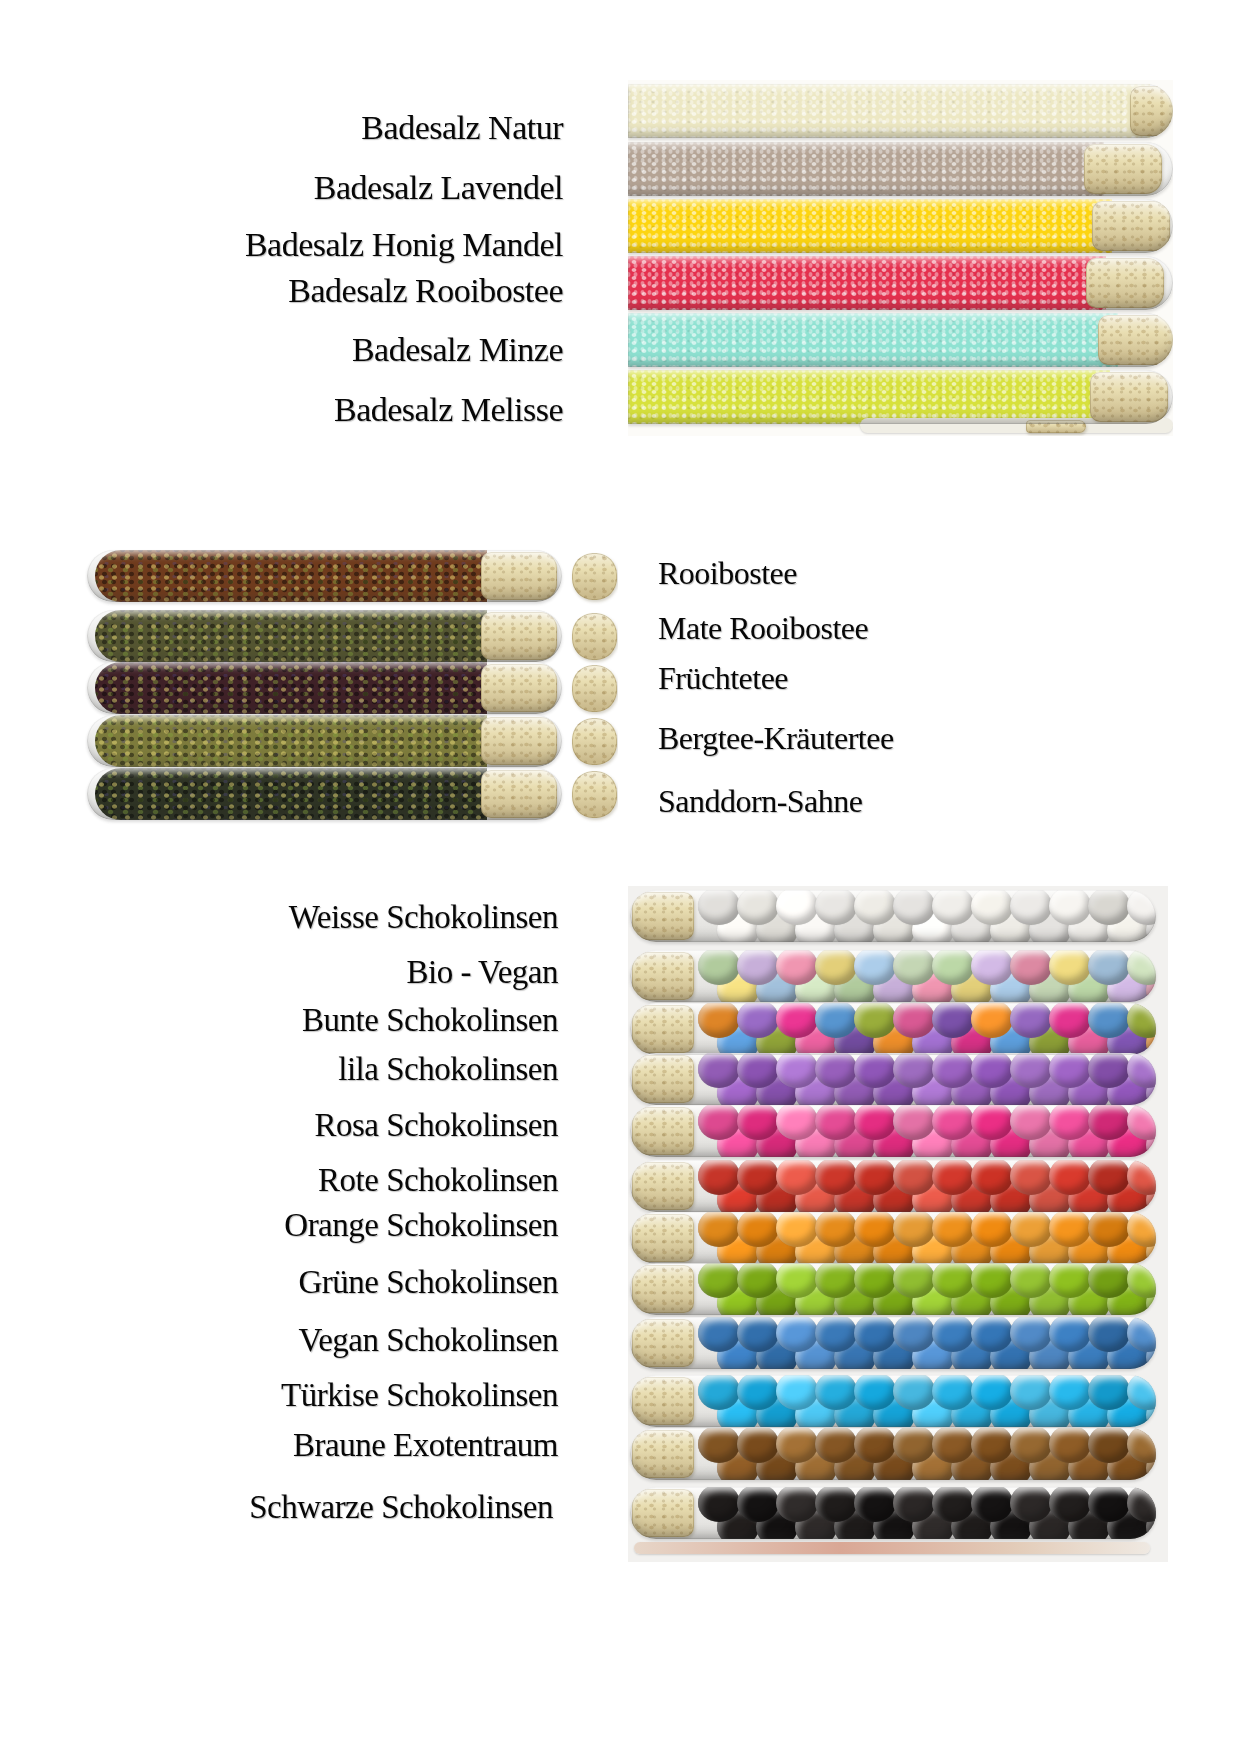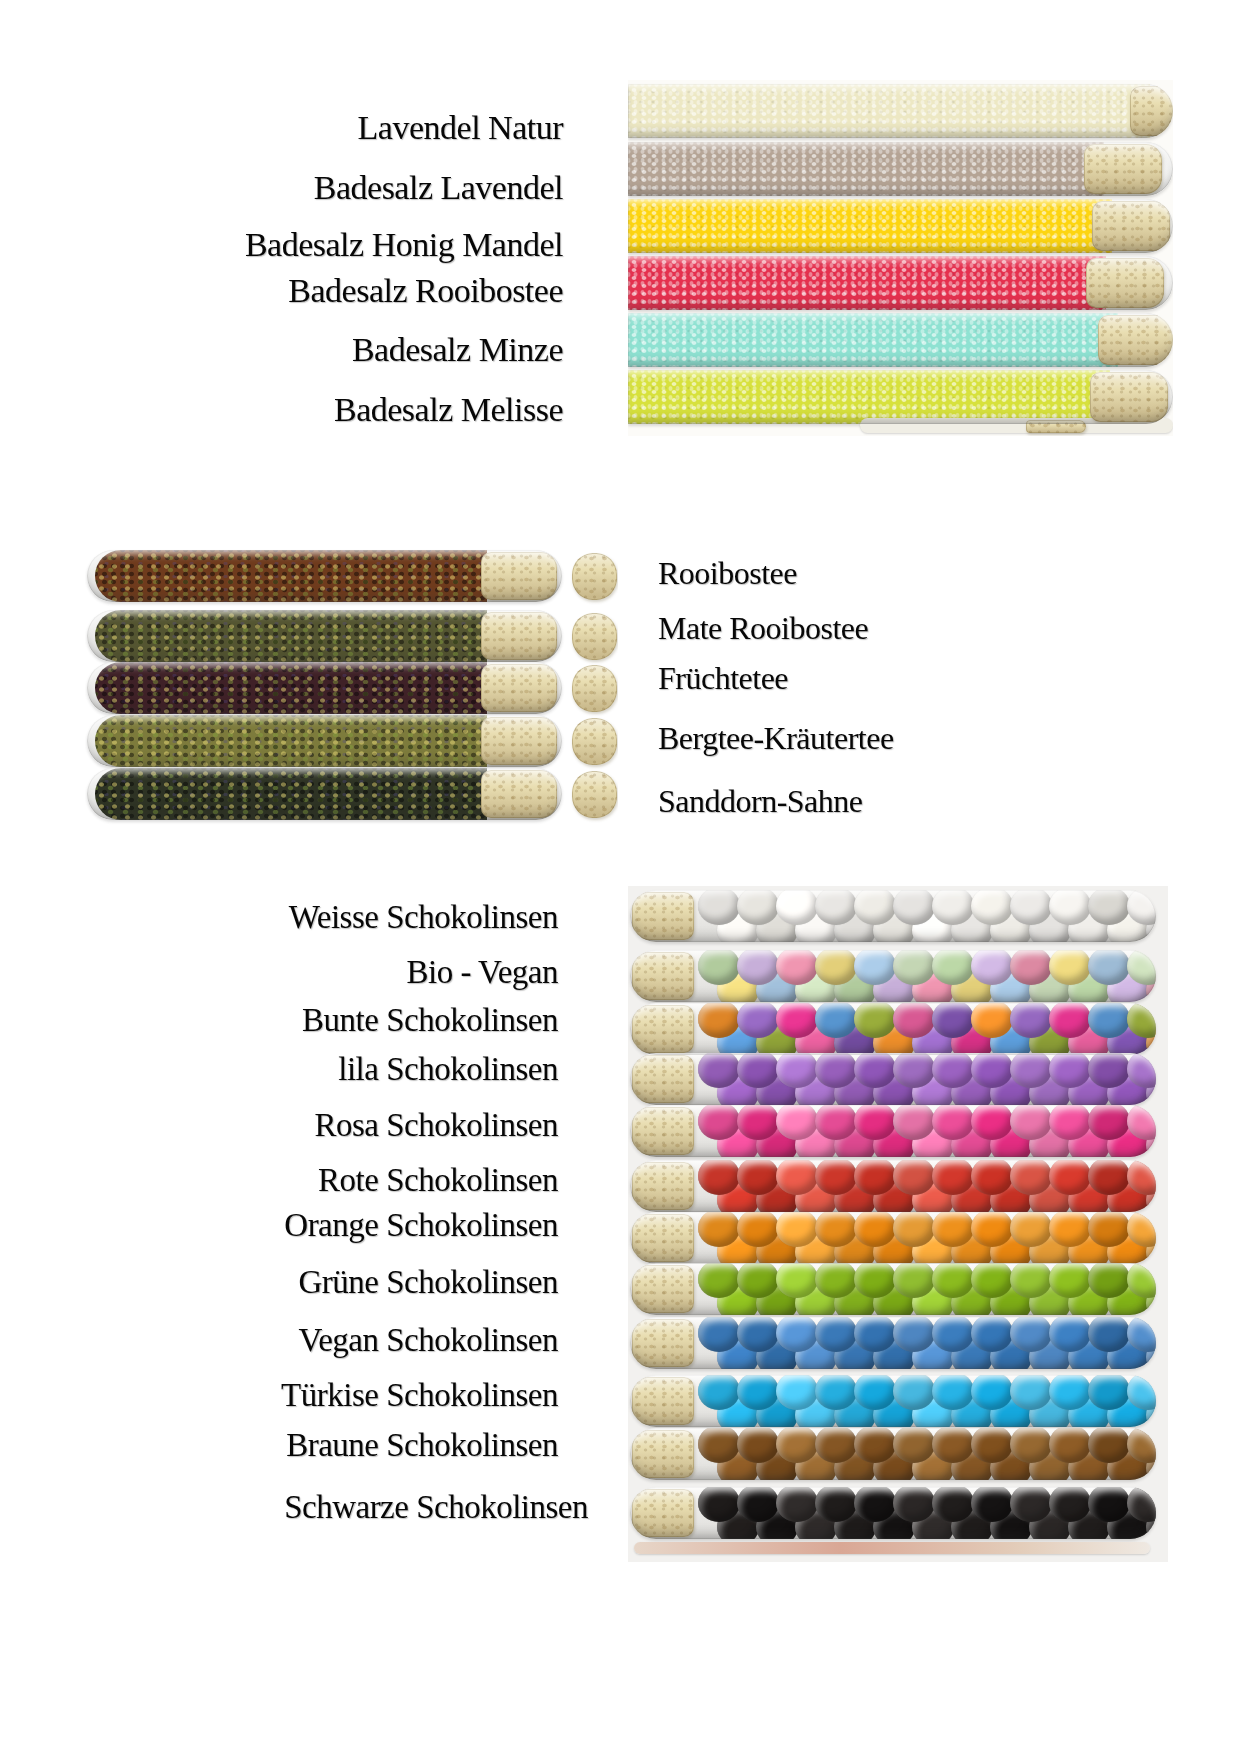--- a/index.html
+++ b/index.html
@@ -43,21 +43,21 @@
   .dot{position:absolute;width:42px;height:38px;border-radius:50%;
       box-shadow:inset -4px -6px 7px rgba(0,0,0,.27), inset 4px 5px 6px rgba(255,255,255,.4), 0 0 1px rgba(0,0,0,.2);}
   .sliver{position:absolute;box-shadow:0 1px 2px rgba(60,60,60,.2);}
 </style>
 </head>
 <body>
 
 <main class="page">
   <section>
     <div id="labels-badesalz">
-        <div class="label" style="top: 108px; font-size: 34px; right: 677px;">Lavendel Natur</div>
+        <div class="label" style="top: 108px; font-size: 34px; right: 677px;">Badesalz Natur</div>
         <div class="label" style="top: 168px; font-size: 34px; right: 677px;">Badesalz Lavendel</div>
         <div class="label" style="top: 225px; font-size: 34px; right: 677px;">Badesalz Honig Mandel</div>
         <div class="label" style="top: 271px; font-size: 34px; right: 677px;">Badesalz Rooibostee</div>
         <div class="label" style="top: 330px; font-size: 34px; right: 677px;">Badesalz Minze</div>
         <div class="label" style="top: 390px; font-size: 34px; right: 677px;">Badesalz Melisse</div>
       </div>
     <figure class="photo" id="photo-badesalz">
         <div class="tube salt-tube" style="left: 0px; top: 4px; width: 545px; height: 54px;">
           <div class="fill saltfill" style="left: 0px; width: 522px; background-color: rgb(237, 232, 196);"></div>
           <div class="cork cork-right" style="left: 502px;"></div>
@@ -127,22 +127,22 @@
         <div class="label" style="top: 898px; font-size: 33px; right: 682px;">Weisse Schokolinsen</div>
         <div class="label" style="top: 953px; font-size: 33px; right: 682px;">Bio - Vegan</div>
         <div class="label" style="top: 1001px; font-size: 33px; right: 682px;">Bunte Schokolinsen</div>
         <div class="label" style="top: 1050px; font-size: 33px; right: 682px;">lila Schokolinsen</div>
         <div class="label" style="top: 1106px; font-size: 33px; right: 682px; font-family: Liberation Serif, serif;">Rosa Schokolinsen</div>
         <div class="label" style="top: 1161px; font-size: 33px; right: 682px;">Rote Schokolinsen</div>
         <div class="label" style="top: 1206px; font-size: 33px; right: 682px;">Orange Schokolinsen</div>
         <div class="label" style="top: 1263px; font-size: 33px; right: 682px;">Grüne Schokolinsen</div>
         <div class="label" style="top: 1321px; font-size: 33px; right: 682px;">Vegan Schokolinsen</div>
         <div class="label" style="top: 1376px; font-size: 33px; right: 682px;">Türkise Schokolinsen</div>
-        <div class="label" style="top: 1426px; font-size: 33px; right: 682px;">Braune Schokolinsen</div>
-        <div class="label" style="top: 1488px; font-size: 33px; right: 652px; margin-left: 40px;">Schwarze Schokolinsen</div>
+        <div class="label" style="top: 1426px; font-size: 33px; right: 682px;">Braune Exotentraum</div>
+        <div class="label" style="top: 1488px; font-size: 33px; right: 687px; margin-left: 40px;">Schwarze Schokolinsen</div>
       </div>
     <figure class="photo" id="photo-schokolinsen">
         <div class="tube lentil-tube" style="left: 2px; top: 4px; width: 526px; height: 52px;">
           <div class="cork cork-left" style="left: 2px; top: 2px; width: 62px; height: 48px;"></div>
           <div class="dot" style="left: 87px; top: 21px; background: rgb(242, 240, 236); filter: brightness(1.05);"></div>
           <div class="dot" style="left: 126px; top: 21px; background: rgb(233, 231, 225); filter: brightness(0.96);"></div>
           <div class="dot" style="left: 165px; top: 21px; background: rgb(246, 244, 241); filter: brightness(1.02);"></div>
           <div class="dot" style="left: 204px; top: 21px; background: rgb(242, 240, 236); filter: brightness(0.93);"></div>
           <div class="dot" style="left: 243px; top: 21px; background: rgb(233, 231, 225); filter: brightness(0.99);"></div>
           <div class="dot" style="left: 282px; top: 21px; background: rgb(246, 244, 241); filter: brightness(1.05);"></div>

